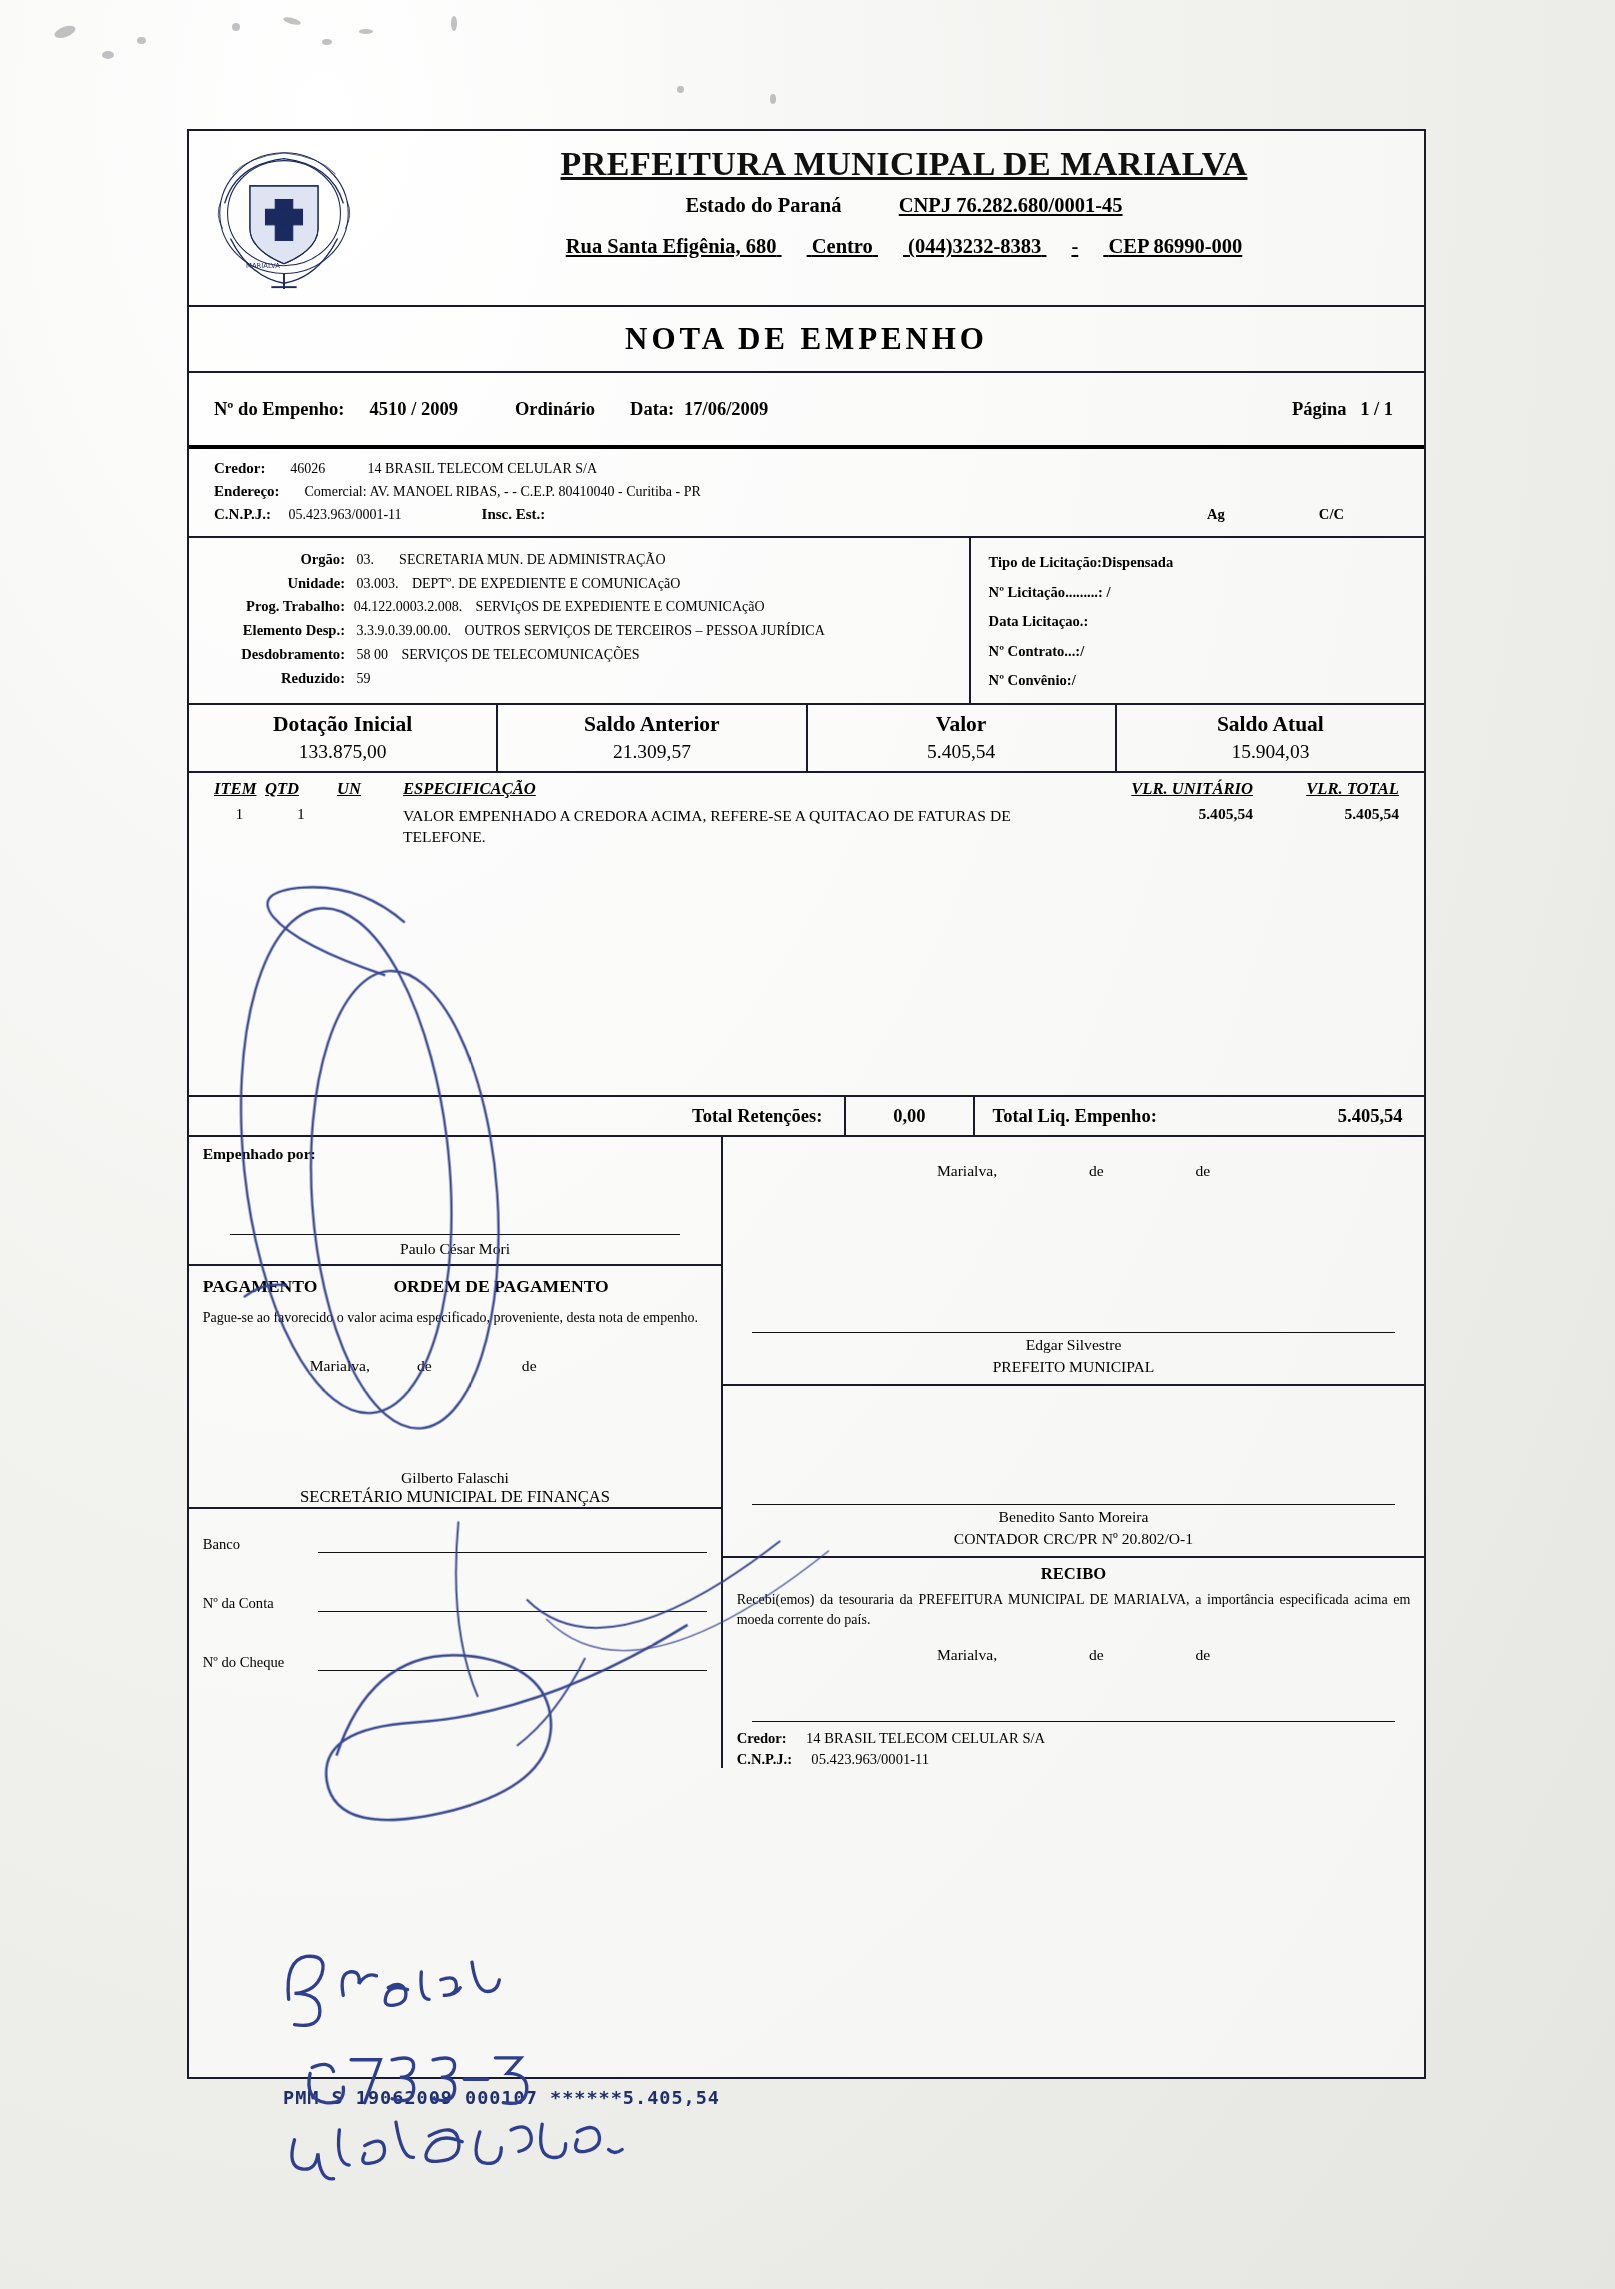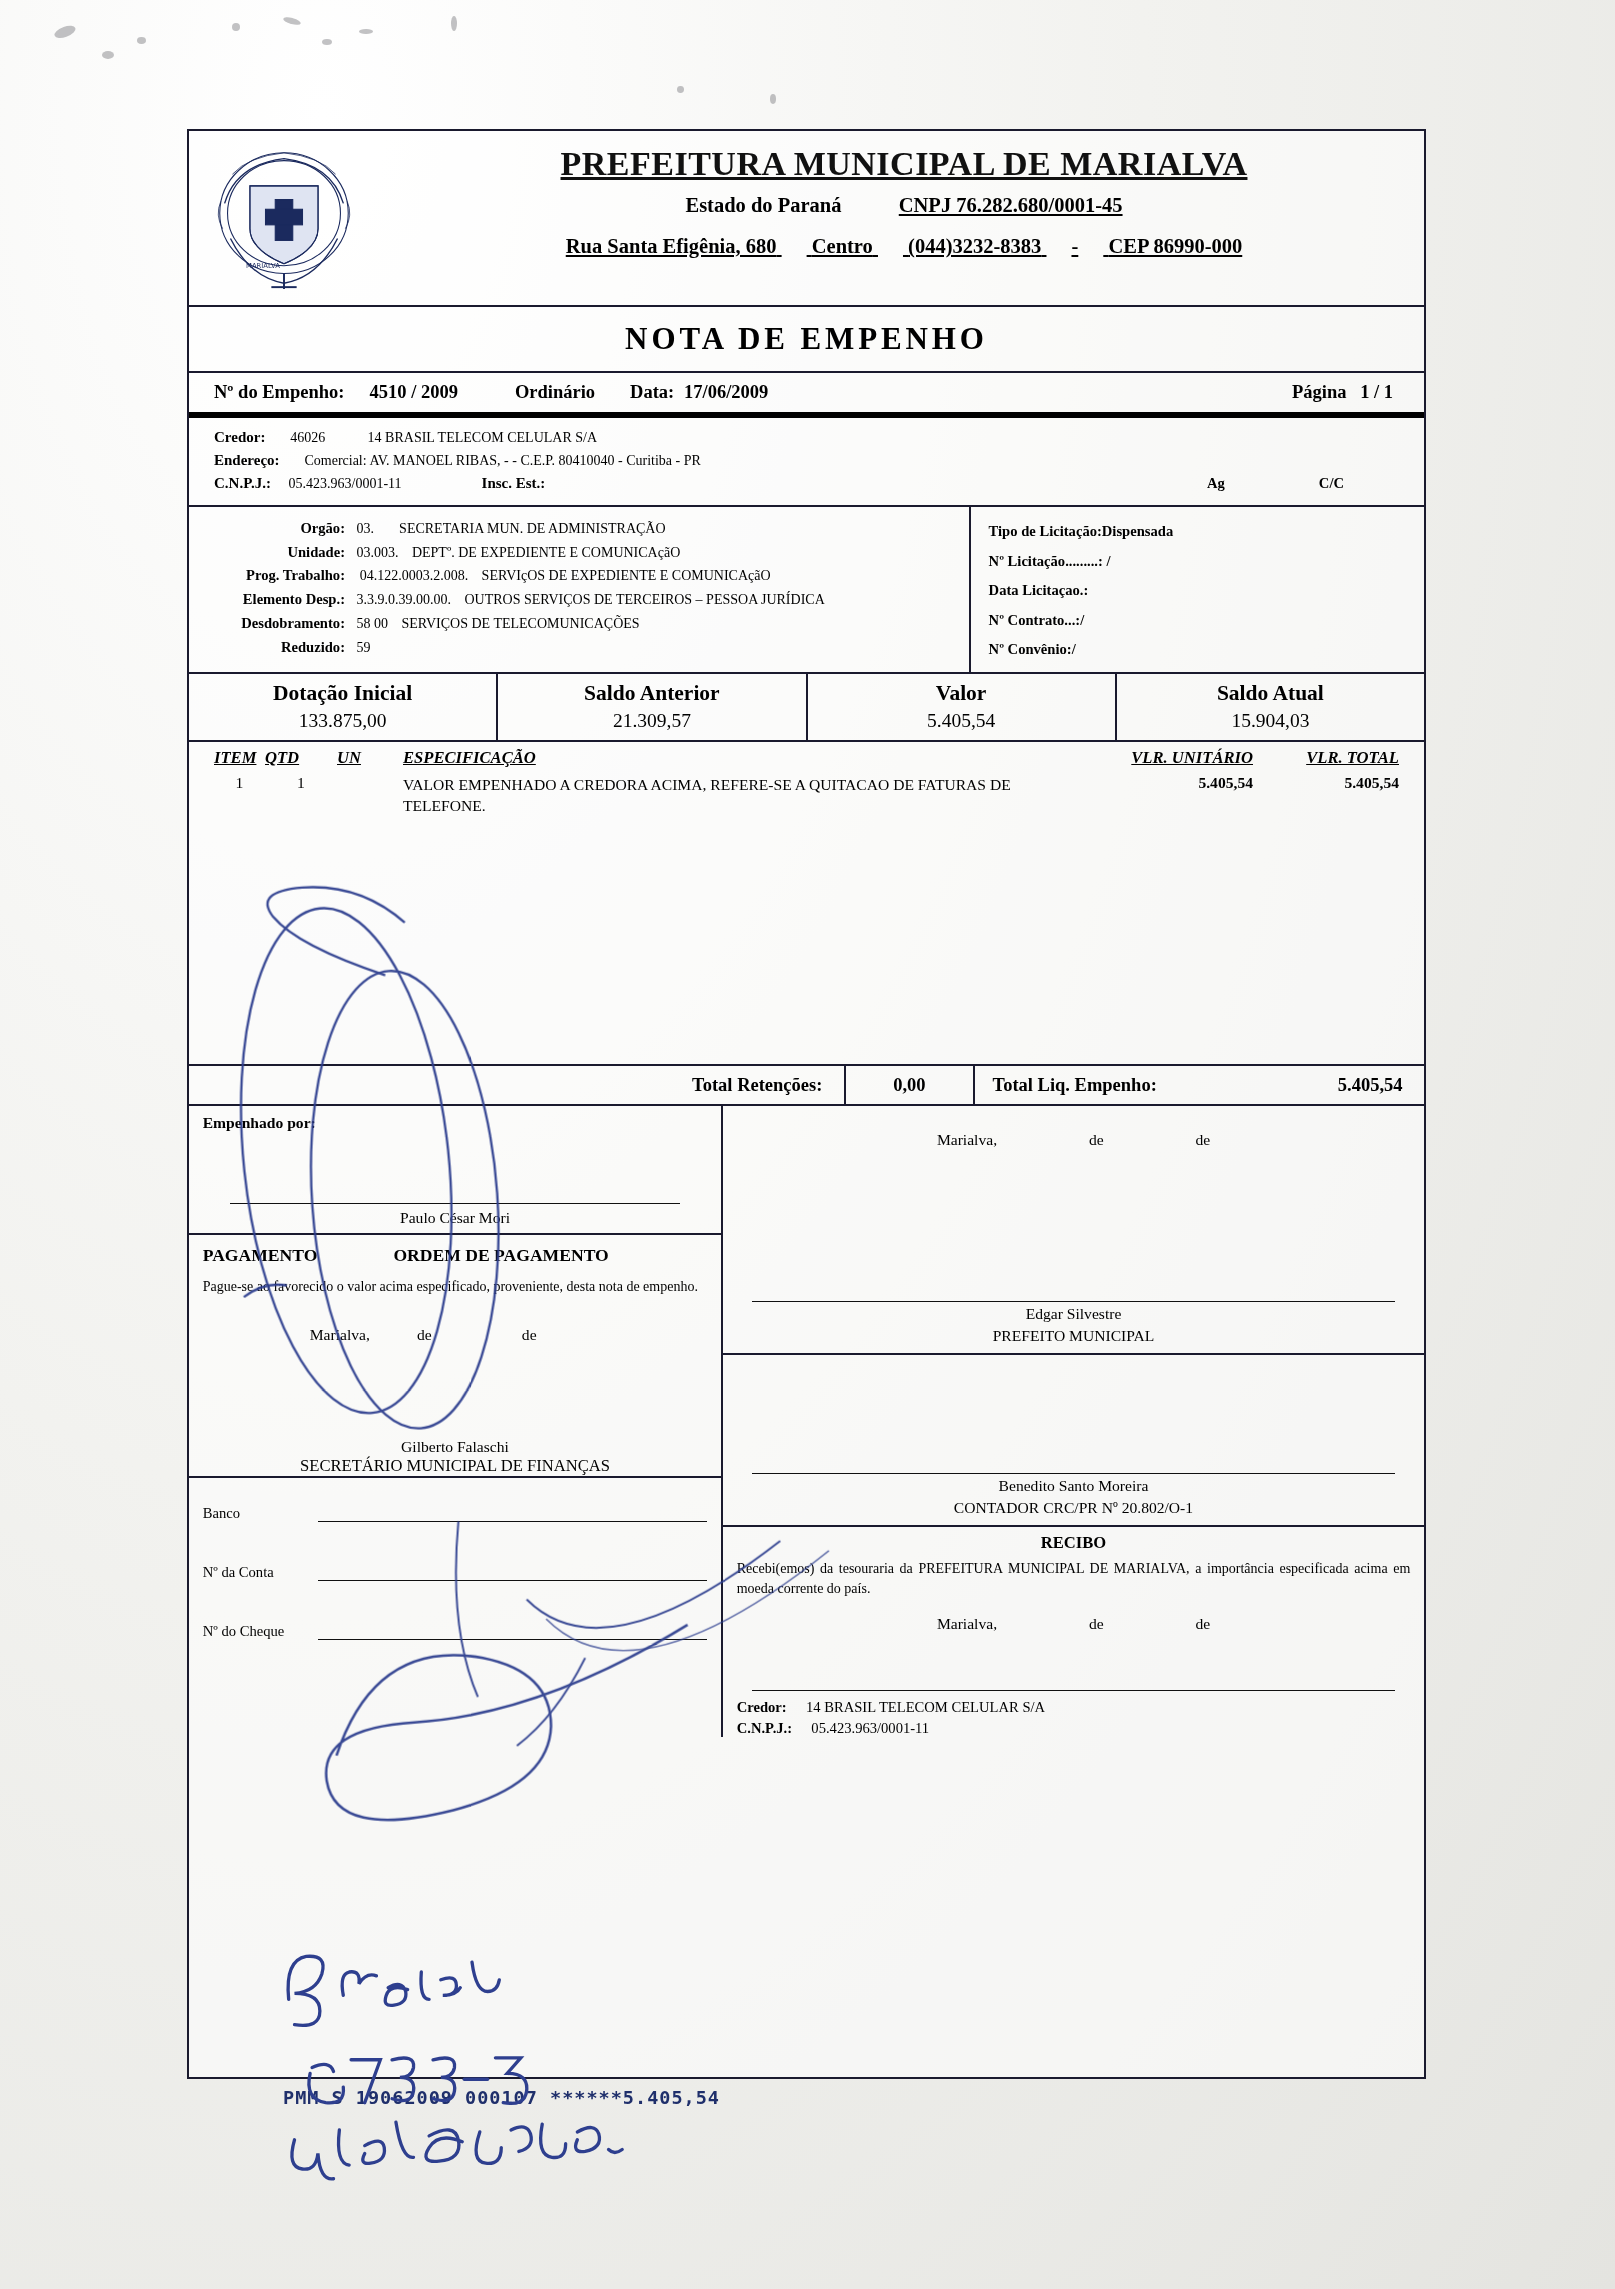--- a/index.html
+++ b/index.html
@@ -46,21 +46,21 @@
   .title3 .g { display:inline-block; width:25px; }
 
   .band {
     height:64px; border-bottom:2px solid #1a1a2e;
     display:flex; align-items:center; justify-content:center;
     font-size:31px; font-weight:bold; letter-spacing:3.9px;
   }
 
   
   .row-emp {
-    height:45px; border-bottom:6px solid #000000;
+    height:76px; border-bottom:4px solid #000000;
     display:flex; align-items:center;
     font-size:18.5px; font-weight:bold;
     padding:0 25px;
     box-sizing:border-box;
   }
   .row-emp .lbl { }
   .row-emp .v { margin-left:25px; }
   .row-emp .mid { margin-left:57px; }
   .row-emp .date { margin-left:35px; }
   .row-emp .page { margin-left:auto; }
@@ -298,21 +298,21 @@
         <span class="v" style="margin-left:7.8px">03.</span>
         <span class="d" style="margin-left:21.5px">SECRETARIA MUN. DE ADMINISTRAÇÃO</span>
       </div>
       <div class="ln">
         <span class="k w1">Unidade:</span>
         <span class="v" style="margin-left:7.8px">03.003.</span>
         <span class="d">DEPTº. DE EXPEDIENTE E COMUNICAçãO</span>
       </div>
       <div class="ln">
         <span class="k w1">Prog. Trabalho:</span>
-        <span class="v" style="margin-left:11px">04.122.0003.2.008.</span>
+        <span class="v" style="margin-left:5px">04.122.0003.2.008.</span>
         <span class="d">SERVIçOS DE EXPEDIENTE E COMUNICAçãO</span>
       </div>
       <div class="ln">
         <span class="k w1">Elemento Desp.:</span>
         <span class="v" style="margin-left:7.8px">3.3.9.0.39.00.00.</span>
         <span class="d">OUTROS SERVIÇOS DE TERCEIROS – PESSOA JURÍDICA</span>
       </div>
       <div class="ln">
         <span class="k w1">Desdobramento:</span>
         <span class="v" style="margin-left:7.8px">58      00</span>

